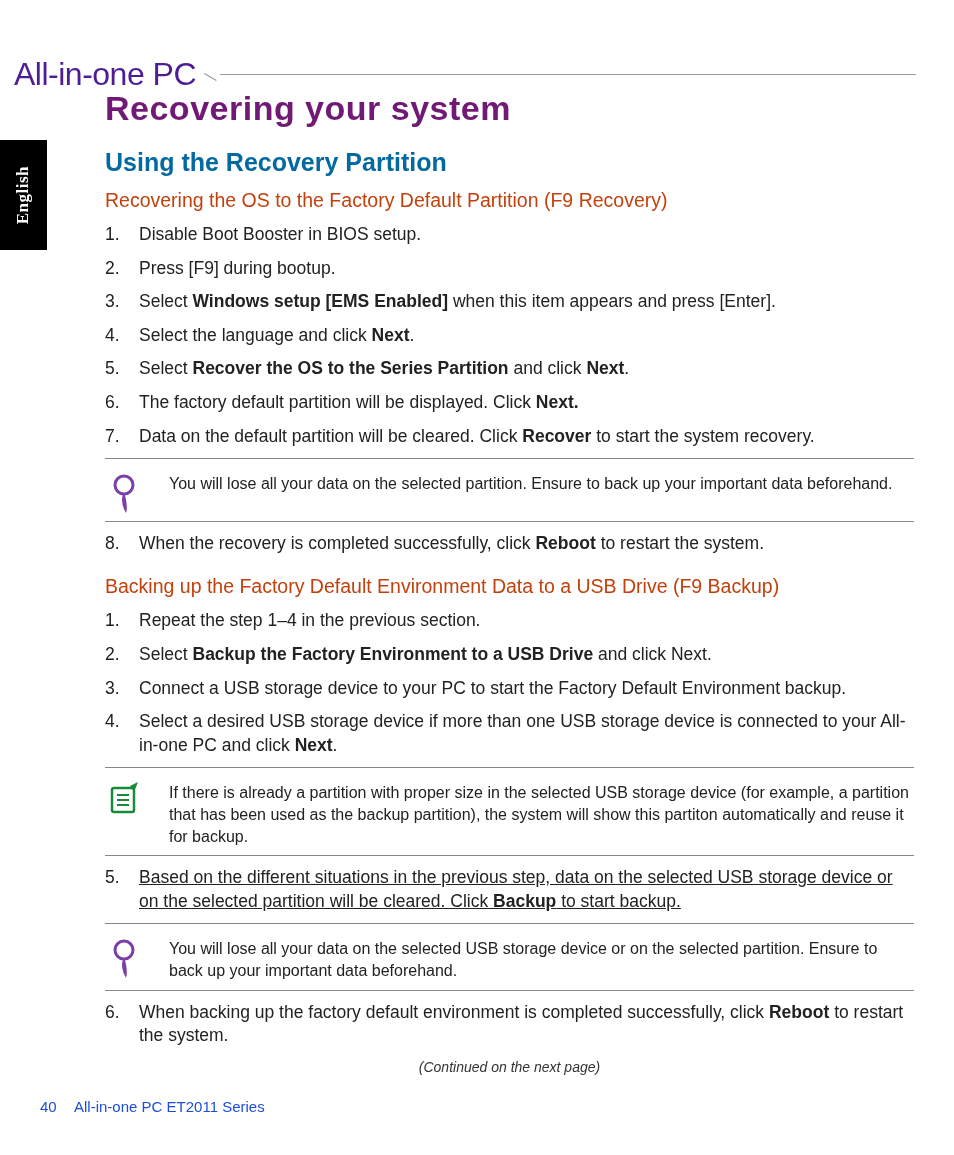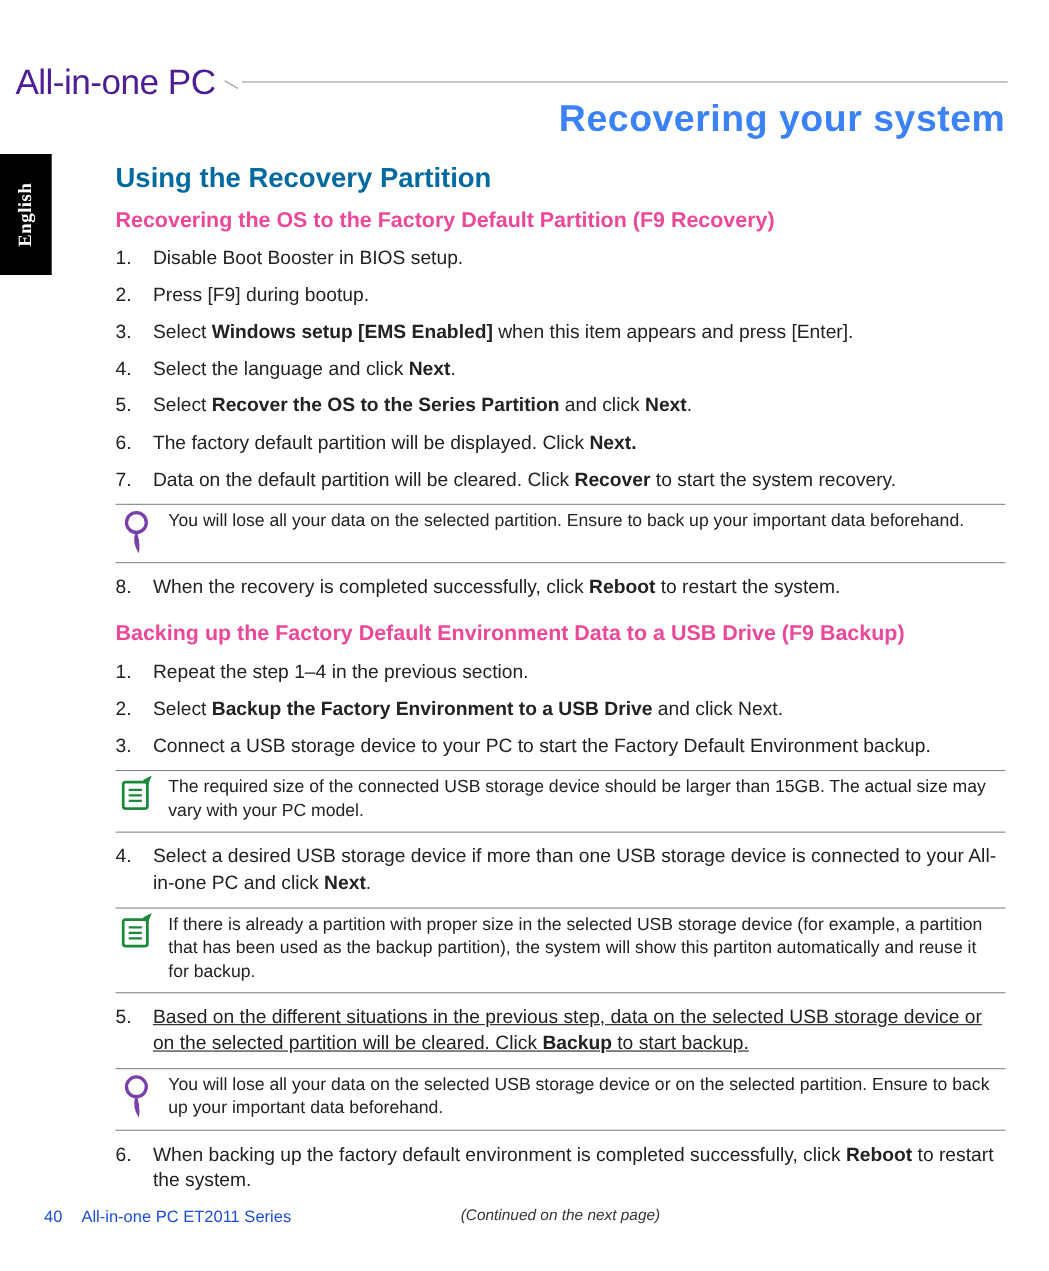--- a/index.html
+++ b/index.html
@@ -63,38 +63,38 @@
     letter-spacing: 0.5px;
   }
   .content {
     position: absolute;
     top: 80px;
     left: 105px;
     right: 40px;
   }
   h1 {
     font-family: Arial, sans-serif;
-    color: #3b82f6;
+    color: #701a75;
     font-size: 34px;
     font-weight: 800;
-    text-align: right;
+    text-align: left;
     margin: 6px 0 14px 0;
     letter-spacing: 0.5px;
   }
   h2 {
     font-family: Arial, sans-serif;
     color: #0369a1;
     font-size: 25px;
     font-weight: 800;
     margin: 10px 0 8px 0;
   }
   h3 {
-    color: #ec4899;
+    color: #c2410c;
     font-size: 19.5px;
-    font-weight: 700;
+    font-weight: 400;
     margin: 8px 0 10px 0;
     line-height: 1.3;
   }
   ol {
     list-style: none;
     counter-reset: step;
     margin: 0 0 6px 0;
   }
   ol li {
     counter-increment: step;
@@ -104,24 +104,24 @@
   }
   ol li::before {
     content: counter(step) ".";
     position: absolute;
     left: 0;
     top: 0;
   }
   .note {
     display: flex;
     align-items: flex-start;
-    gap: 8px;
+    gap: 24px;
     border-top: 1px solid #888;
     border-bottom: 1px solid #888;
-    padding: 2px 0 6px 0;
+    padding: 12px 0 6px 0;
     margin: 2px 0 10px 0;
   }
   .note .icon-col {
     width: 40px;
     flex: 0 0 40px;
     display: flex;
     justify-content: center;
     padding-top: 2px;
   }
   .note .note-text {
@@ -193,32 +193,20 @@
   </ol>
 
   <h3 style="margin-top:18px;">Backing up the Factory Default Environment Data to a USB Drive (F9 Backup)</h3>
 
   <ol>
     <li>Repeat the step 1–4 in the previous section.</li>
     <li>Select <b>Backup the Factory Environment to a USB Drive</b> and click Next.</li>
     <li>Connect a USB storage device to your PC to start the Factory Default Environment backup.</li>
   </ol>
 
-  <div class="note">
-    <div class="icon-col">
-      <svg class="notepad" viewBox="0 0 34 34">
-        <rect x="4" y="6" width="22" height="24" rx="2" fill="none" stroke="#1a8a3a" stroke-width="2.5"></rect>
-        <line x1="9" y1="13" x2="21" y2="13" stroke="#1a8a3a" stroke-width="2"></line>
-        <line x1="9" y1="18" x2="21" y2="18" stroke="#1a8a3a" stroke-width="2"></line>
-        <line x1="9" y1="23" x2="21" y2="23" stroke="#1a8a3a" stroke-width="2"></line>
-        <path d="M22 4 L30 0 L26 10 Z" fill="#1a8a3a"></path>
-      </svg>
-    </div>
-    <div class="note-text">The required size of the connected USB storage device should be larger than 15GB. The actual size may vary with your PC model.</div>
-  </div>
 
   <ol style="counter-reset: step 3;">
     <li>Select a desired USB storage device if more than one USB storage device is connected to your All-in-one PC and click <b>Next</b>.</li>
   </ol>
 
   <div class="note">
     <div class="icon-col">
       <svg class="notepad" viewBox="0 0 34 34">
         <rect x="4" y="6" width="22" height="24" rx="2" fill="none" stroke="#1a8a3a" stroke-width="2.5"></rect>
         <line x1="9" y1="13" x2="21" y2="13" stroke="#1a8a3a" stroke-width="2"></line>

